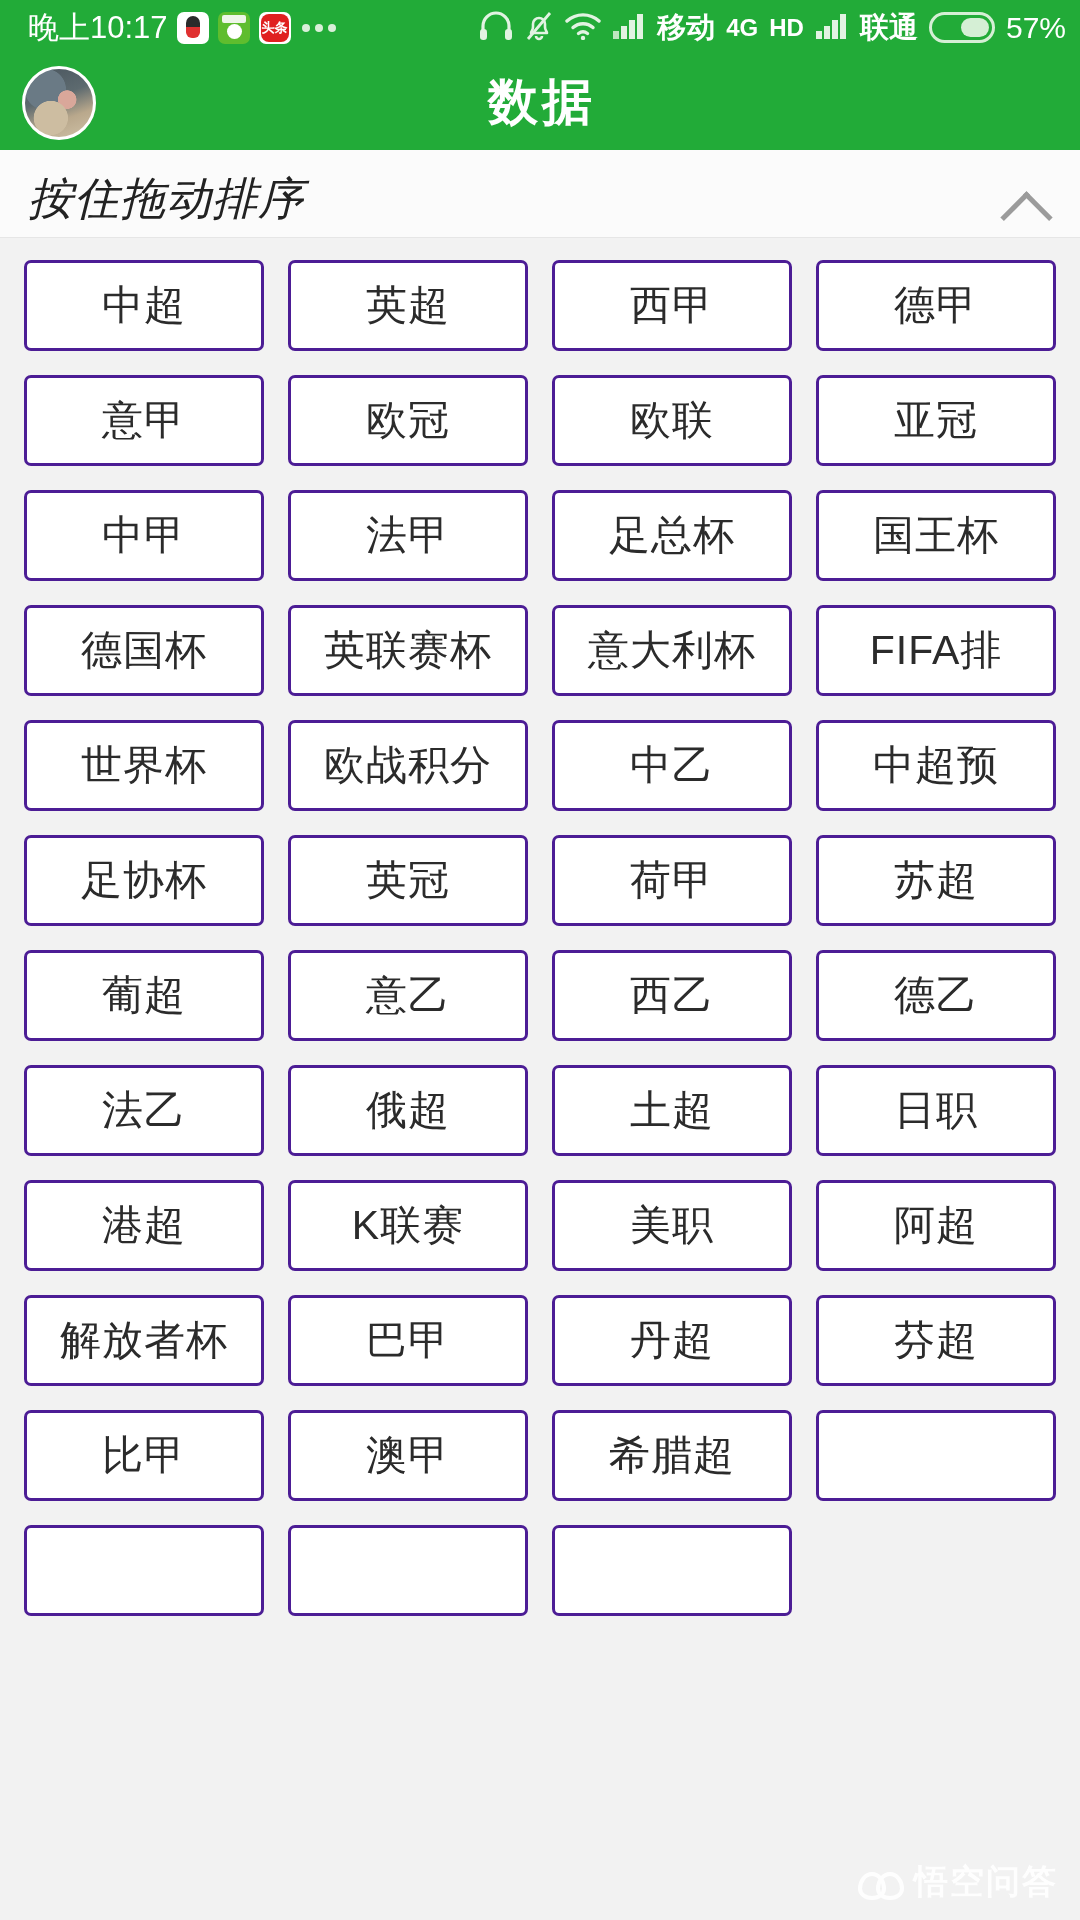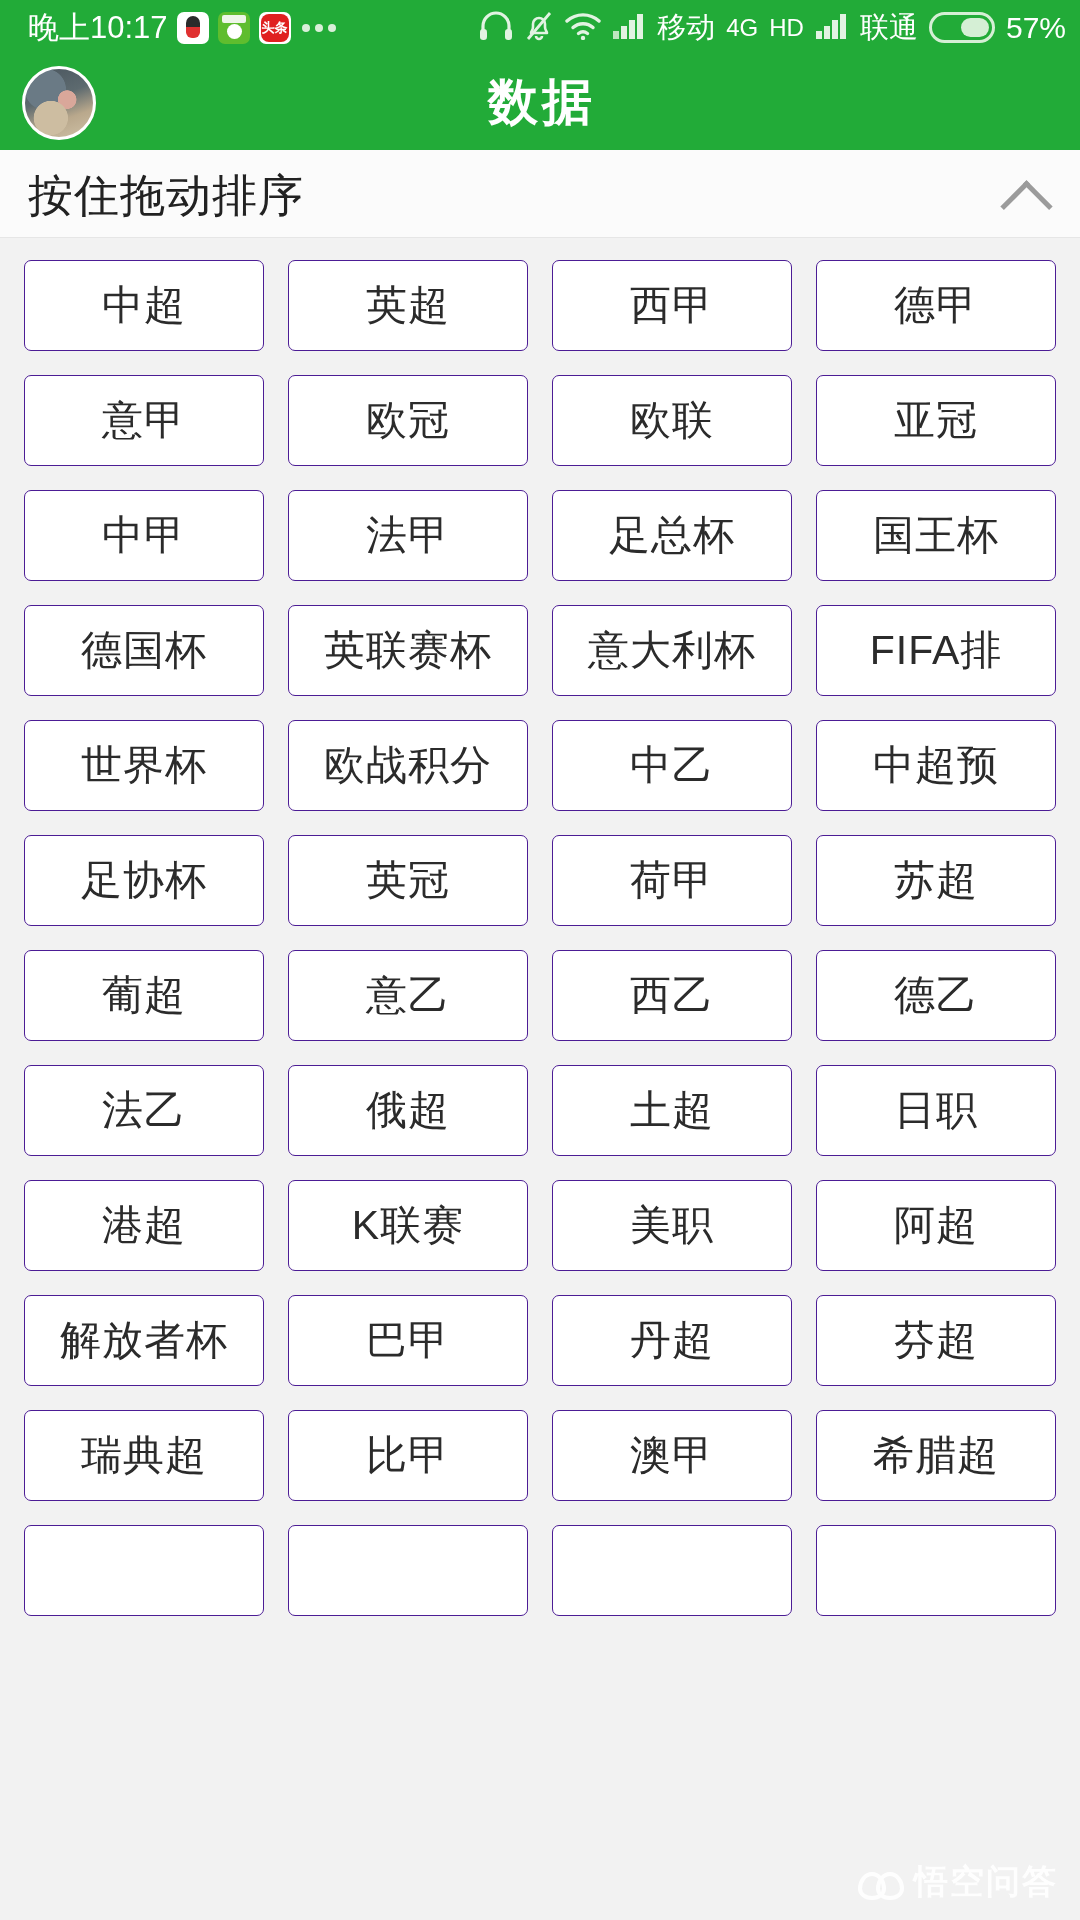--- a/index.html
+++ b/index.html
@@ -46,21 +46,21 @@
   .appicon.news .newsinner{
     position:absolute; left:2px; top:2px; right:2px; bottom:2px;
     background:#e02020; border-radius:8px;
     color:#ffffff; font-size:13px; line-height:28px; text-align:center; font-weight:bold;
   }
 
   .dots{ display:flex; align-items:center; gap:5px; margin-left:2px; }
   .dots i{ width:8px; height:8px; border-radius:50%; background:#d9efd9; display:block; }
 
   .ic{ display:block; }
-  .sb-text{ font-size:29px; white-space:nowrap; }
+  .sb-text{ font-size:29px; white-space:nowrap;font-weight:bold; }
   .sb-text.small{ font-size:24px;text-align:right; }
 
   .battery{
     width:66px; height:31px; border:3px solid #d5efd5; border-radius:16px;
     position:relative; display:flex; align-items:center; padding:3px;
   }
   .battery .fill{ height:100%; width:52%; background:#d5efd5; border-radius:12px; margin-left:auto; }
   .pct{ font-size:30px; }
 
   
@@ -80,22 +80,23 @@
   }
   .appbar-title{
     position:absolute; left:4px; right:0; text-align:center;
     color:#ffffff; font-size:50px; font-weight:700; letter-spacing:4px;
     pointer-events:none;
   }
 
   
   .section{
     height:88px; background:#fbfbfb;
-    display:flex; align-items:flex-start; padding:16px 28px;
+    display:flex; align-items:flex-end; padding:8px 28px;
     border-bottom:1px solid #e6e6e6;
+    font-style:italic;
   }
   .section-title{ font-size:45px; color:#222222; letter-spacing:1px; }
   .section-sub{ font-size:34px; color:#9a9a9a; letter-spacing:0px; }
   .chevron{ margin-left:auto; width:52px; height:52px; position:relative; }
   .chevron::before{
     content:""; position:absolute; left:8px; top:22px;
     width:32px; height:32px;
     border-left:5px solid #9b9b9b; border-top:5px solid #9b9b9b;
     transform:rotate(45deg); transform-origin:center;
   }
@@ -110,21 +111,21 @@
   }
   .grid{
     display:grid;
     grid-template-columns:repeat(4,1fr);
     column-gap:24px;
     row-gap:24px;
   }
   .tile{
     height:91px;
     background:#ffffff;
-    border:1px solid #4c1d95;
+    border:3px solid #4c1d95;
     border-radius:7px;
     display:flex; align-items:center; justify-content:center;
     font-size:41px; color:#2b2b2b; letter-spacing:1px;
     white-space:nowrap;
   }
 
   
   .watermark{
     position:absolute; right:22px; bottom:14px;
     display:flex; align-items:center; gap:10px;
@@ -259,21 +260,20 @@
       <div class="tile">土超</div>
       <div class="tile">日职</div>
       <div class="tile">港超</div>
       <div class="tile">K联赛</div>
       <div class="tile">美职</div>
       <div class="tile">阿超</div>
       <div class="tile">解放者杯</div>
       <div class="tile">巴甲</div>
       <div class="tile">丹超</div>
       <div class="tile">芬超</div>
-      <div class="tile">瑞典超</div>
       <div class="tile">比甲</div>
       <div class="tile">澳甲</div>
       <div class="tile">希腊超</div>
       <div class="tile"></div>
       <div class="tile"></div>
       <div class="tile"></div>
       <div class="tile"></div>
     </div>
 
   <div class="watermark">

